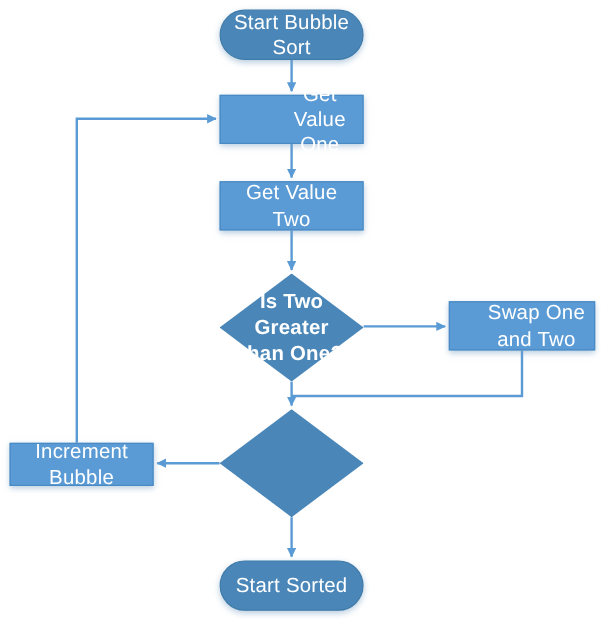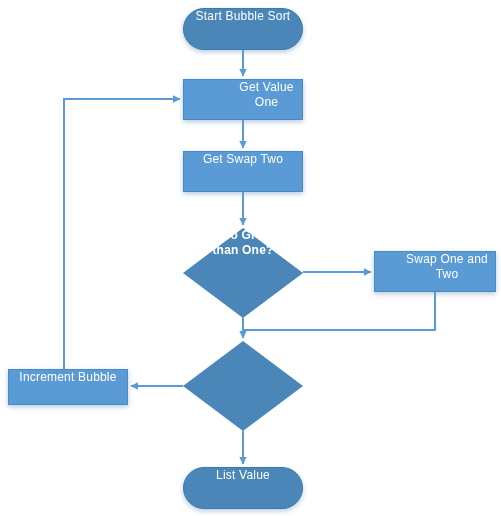--- a/index.html
+++ b/index.html
@@ -25,25 +25,25 @@
     left: 0;
     top: 0;
     width: 501px;
     height: 516px;
     pointer-events: none;
   }
   .node {
     position: absolute;
     box-sizing: border-box;
     display: flex;
-    align-items: flex-start;
+    align-items: center;
     justify-content: center;
     text-align: center;
     color: #ffffff;
-    font-size: 12px;
+    font-size: 17px;
     line-height: 1.25;
     letter-spacing: 0.2px;
     z-index: 3;
   }
   .node .label {
     display: block;
     padding: 0 6px;
     white-space: pre-line;
   }
   
@@ -123,21 +123,21 @@
 
   <div class="node terminator" style="left:183px; top:8px; width:120px; height:42px;">
     <span class="label">Start Bubble Sort</span>
   </div>
 
   <div class="node process" style="left:183px; top:79px; width:120px; height:41px;padding-left:47px;">
     <span class="label">Get Value One</span>
   </div>
 
   <div class="node process" style="left:183px; top:151px; width:120px; height:41px;">
-    <span class="label">Get Swap Two</span>
+    <span class="label">Get Value Two</span>
   </div>
 
   <div class="node decision" style="left:183px; top:228px; width:120px; height:90px;">
     <span class="diamond-shape"></span>
     <span class="label">Is Two Greater
 than One?</span>
   </div>
 
   <div class="node process" style="left:374px; top:251px; width:122px; height:41px;padding-left:24px;">
     <span class="label">Swap One and Two</span>
@@ -145,16 +145,16 @@
 
   <div class="node decision" style="left:183px; top:341px; width:120px; height:90px;">
     <span class="diamond-shape"></span>
   </div>
 
   <div class="node process" style="left:8px; top:369px; width:120px; height:36px;">
     <span class="label">Increment Bubble</span>
   </div>
 
   <div class="node terminator" style="left:183px; top:467px; width:120px; height:42px;">
-    <span class="label">List Value</span>
+    <span class="label">Start Sorted</span>
   </div>
 
 </div>
 
 </body></html>

